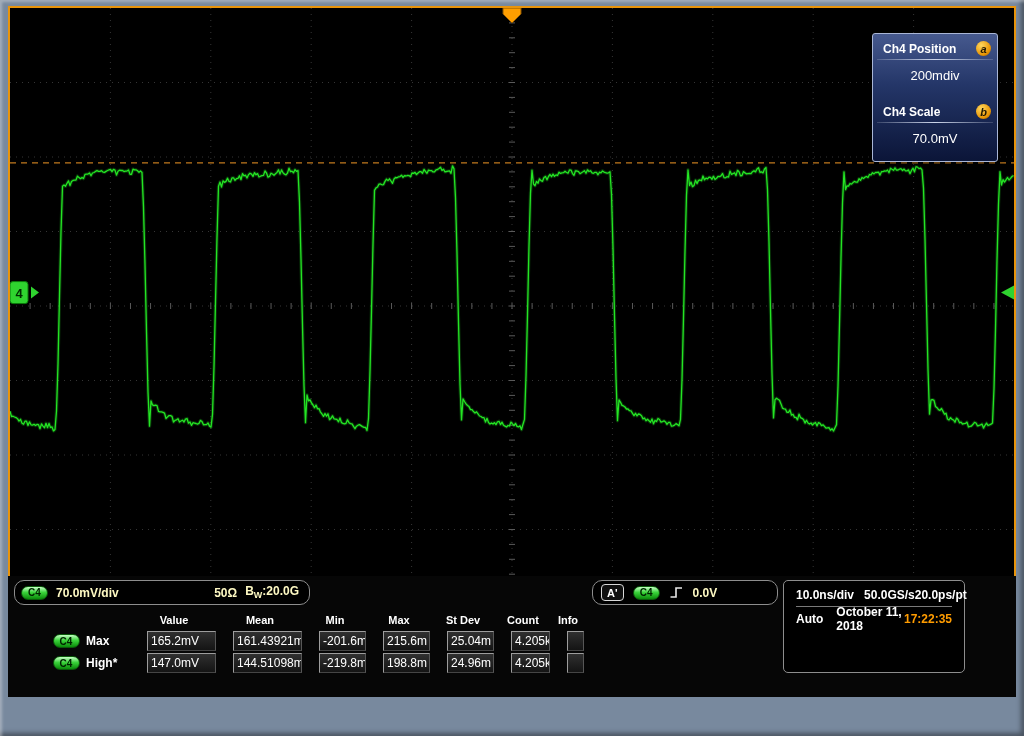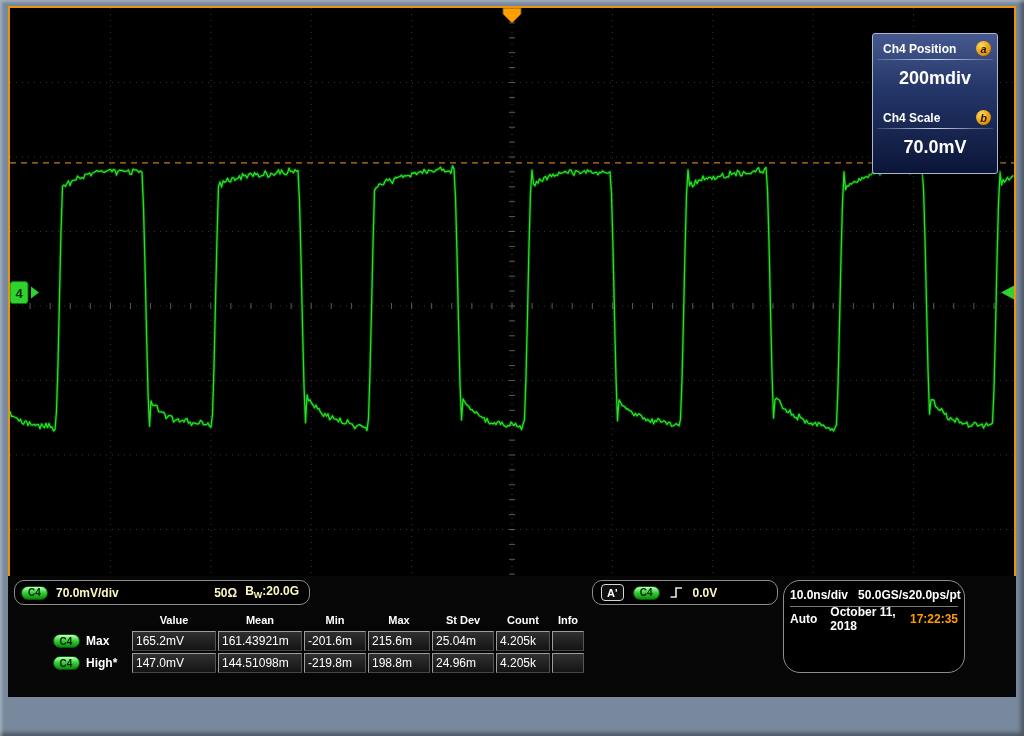--- a/index.html
+++ b/index.html
@@ -28,30 +28,30 @@
   .menu-label-row { display:flex; align-items:flex-end; justify-content:space-between; padding:4px 6px 2px 10px; }
   .menu-label { color:#fff; font-size:12px; font-weight:bold; }
   .knob-badge {
     width:15px; height:15px; border-radius:50%;
     background:radial-gradient(circle at 35% 30%, #ffd75e, #e89504 65%, #8f5700);
     color:#201702; font-size:11px; font-weight:bold; font-style:italic;
     display:flex; align-items:center; justify-content:center; flex:0 0 auto;
   }
   .menu-divider { height:1px; margin:1px 4px;
     background:linear-gradient(90deg, rgba(255,255,255,.15), #ccd5ea, rgba(255,255,255,.15)); }
-  .menu-value { color:#fff; font-size:18px; font-weight:bold; text-align:center; padding:7px 0 9px; }
+  .menu-value { color:#fff; font-size:13px; font-weight:normal; text-align:center; padding:7px 0 9px; }
   .menu-gap { height:8px; }
 
   
   .bottom { position:absolute; left:8px; top:576px; width:1008px; height:121px; background:#060606; }
   .box { position:absolute; border:1px solid #8d8d8d; background:#000;
          display:flex; align-items:center; }
   .ch-box   { left:6px;   top:4px; width:296px; height:25px; border-radius:10px; padding:0 10px 0 6px; gap:8px; }
   .trig-box { left:584px; top:4px; width:186px; height:25px; border-radius:10px; padding:0 8px; gap:9px; }
-  .tb-box   { left:775px; top:4px; width:182px; height:93px; border-radius:17px; display:block; padding:4px 6px 2px; }
+  .tb-box   { left:775px; top:4px; width:182px; height:93px; border-radius:5px; display:block; padding:4px 12px 2px; }
 
   .white-bold { color:#fef9c3; font-size:12px; font-weight:bold; white-space:nowrap; }
   .spacer { flex:1; }
   sub.bw-sub { font-size:9px; }
 
   .c4-badge {
     min-width:27px; height:14px; padding:0 3px; border-radius:8px;
     background:linear-gradient(180deg,#c6ffc6,#3bd43b 45%,#0a8a0a);
     border:1px solid #0a5a0a; color:#002200; font-size:10px; font-weight:bold;
     display:inline-flex; align-items:center; justify-content:center; flex:0 0 auto;
@@ -79,21 +79,21 @@
     display:grid; grid-template-columns:32px 46px 84px 84px 62px 62px 62px 54px 32px;
     column-gap:2px; row-gap:2px; align-items:center;
   }
   .meas-header { color:#fff; font-size:11px; font-weight:bold; text-align:center; height:15px; }
   .meas-badge-cell { display:flex; justify-content:center; }
   .meas-name { color:#fff; font-size:12px; font-weight:bold; padding-left:2px; }
   .meas-cell {
     background:linear-gradient(180deg,#303030,#141414);
     border:1px solid; border-color:#9d9d9d #565656 #454545 #9d9d9d;
     color:#fff; font-size:12px; height:20px; line-height:18px; padding-left:3px;
-    white-space:nowrap; overflow:hidden;
+    white-space:nowrap; overflow:hidden;margin-left:15px;
   }
 </style>
 </head>
 <body>
 
 <div class="frame">
 
   <div class="screen">
     <svg id="scope-svg" xmlns="http://www.w3.org/2000/svg" viewBox="0 0 1004 596">
         <line x1="100.4" y1="0" x2="100.4" y2="596" stroke="#353535" stroke-width="1" stroke-dasharray="1 5"></line>

